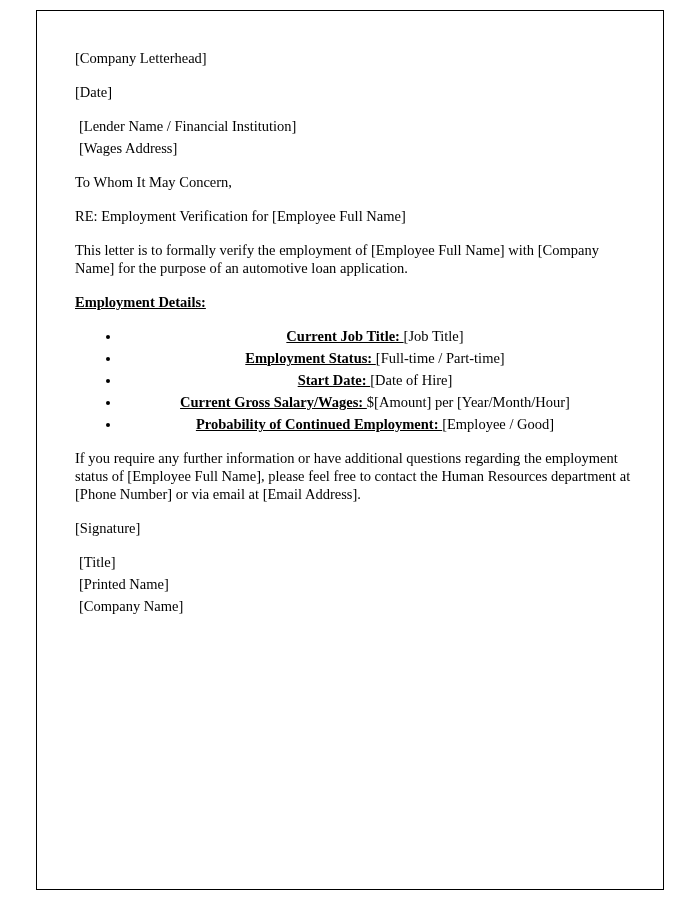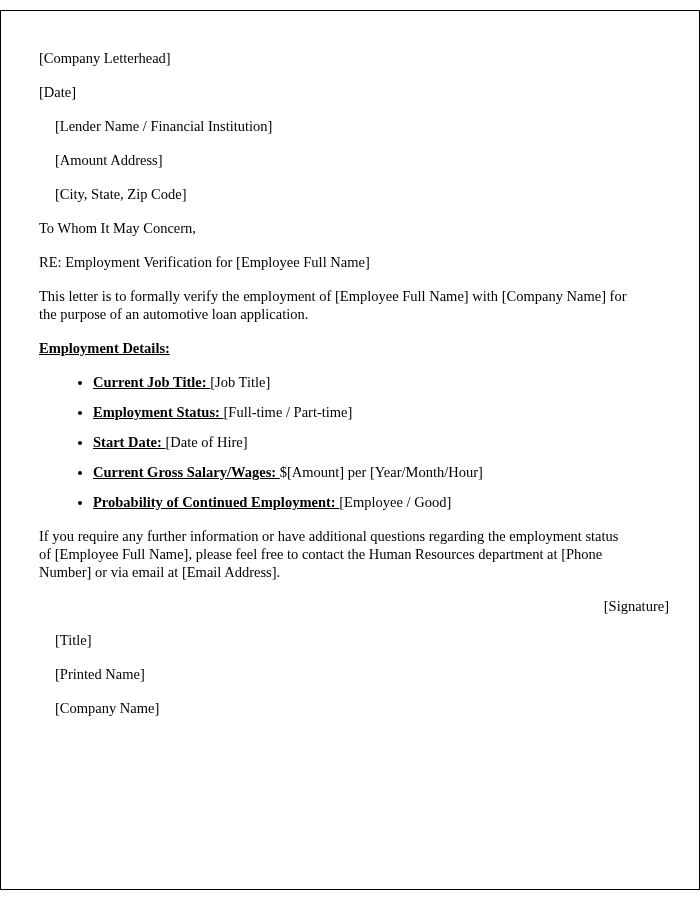--- a/index.html
+++ b/index.html
@@ -9,74 +9,73 @@
   }
   body {
     width: 700px;
     height: 900px;
     font-family: "Liberation Serif", "DejaVu Serif", serif;
     color: #000000;
     box-sizing: border-box;
   }
   .page {
     box-sizing: border-box;
-    width: 700px;
+    width: 628px;
     height: 880px;
     margin: 10px auto;
     border: 1px solid #000000;
     background: #ffffff;
     padding: 38px 30px 30px 38px;
     overflow: hidden;
   }
   .letter {
     font-size: 14.5px;
     line-height: 18px;
   }
   .block {
     margin: 0 0 16px 0;
   }
   .line {
-    margin: 16px;
+    margin: 4px;
   }
   .para {
     margin: 9px 0 16px 0;
     max-width: 590px;
   }
   .bold {
     font-weight: bold;
     text-decoration: underline;
   }
   ul.details-list {
     margin: 0 0 16px 0;
     padding: 0 0 0 42px;
     list-style-type: disc;
   }
   ul.details-list li {
-    margin: 12px;
+    margin: 4px;
     padding: 0;
+    text-align: center;
   }
   .sig-gap {
     margin-bottom: 16px;
-    text-align: right;
   }
 </style>
 </head>
 <body>
 
 <div class="page">
   <div class="letter">
 
     <p class="block">[Company Letterhead]</p>
 
     <p class="block">[Date]</p>
 
     <div class="block">
       <p class="line">[Lender Name / Financial Institution]</p>
-      <p class="line">[Amount Address]</p>
-      <p class="line">[City, State, Zip Code]</p>
+      <p class="line">[Wages Address]</p>
     </div>
 
     <p class="block">To Whom It May Concern,</p>
 
     <p class="block">RE: Employment Verification for [Employee Full Name]</p>
 
     <p class="para">This letter is to formally verify the employment of [Employee Full Name] with [Company Name] for the purpose of an automotive loan application.</p>
 
     <p class="block bold">Employment Details:</p>
 

